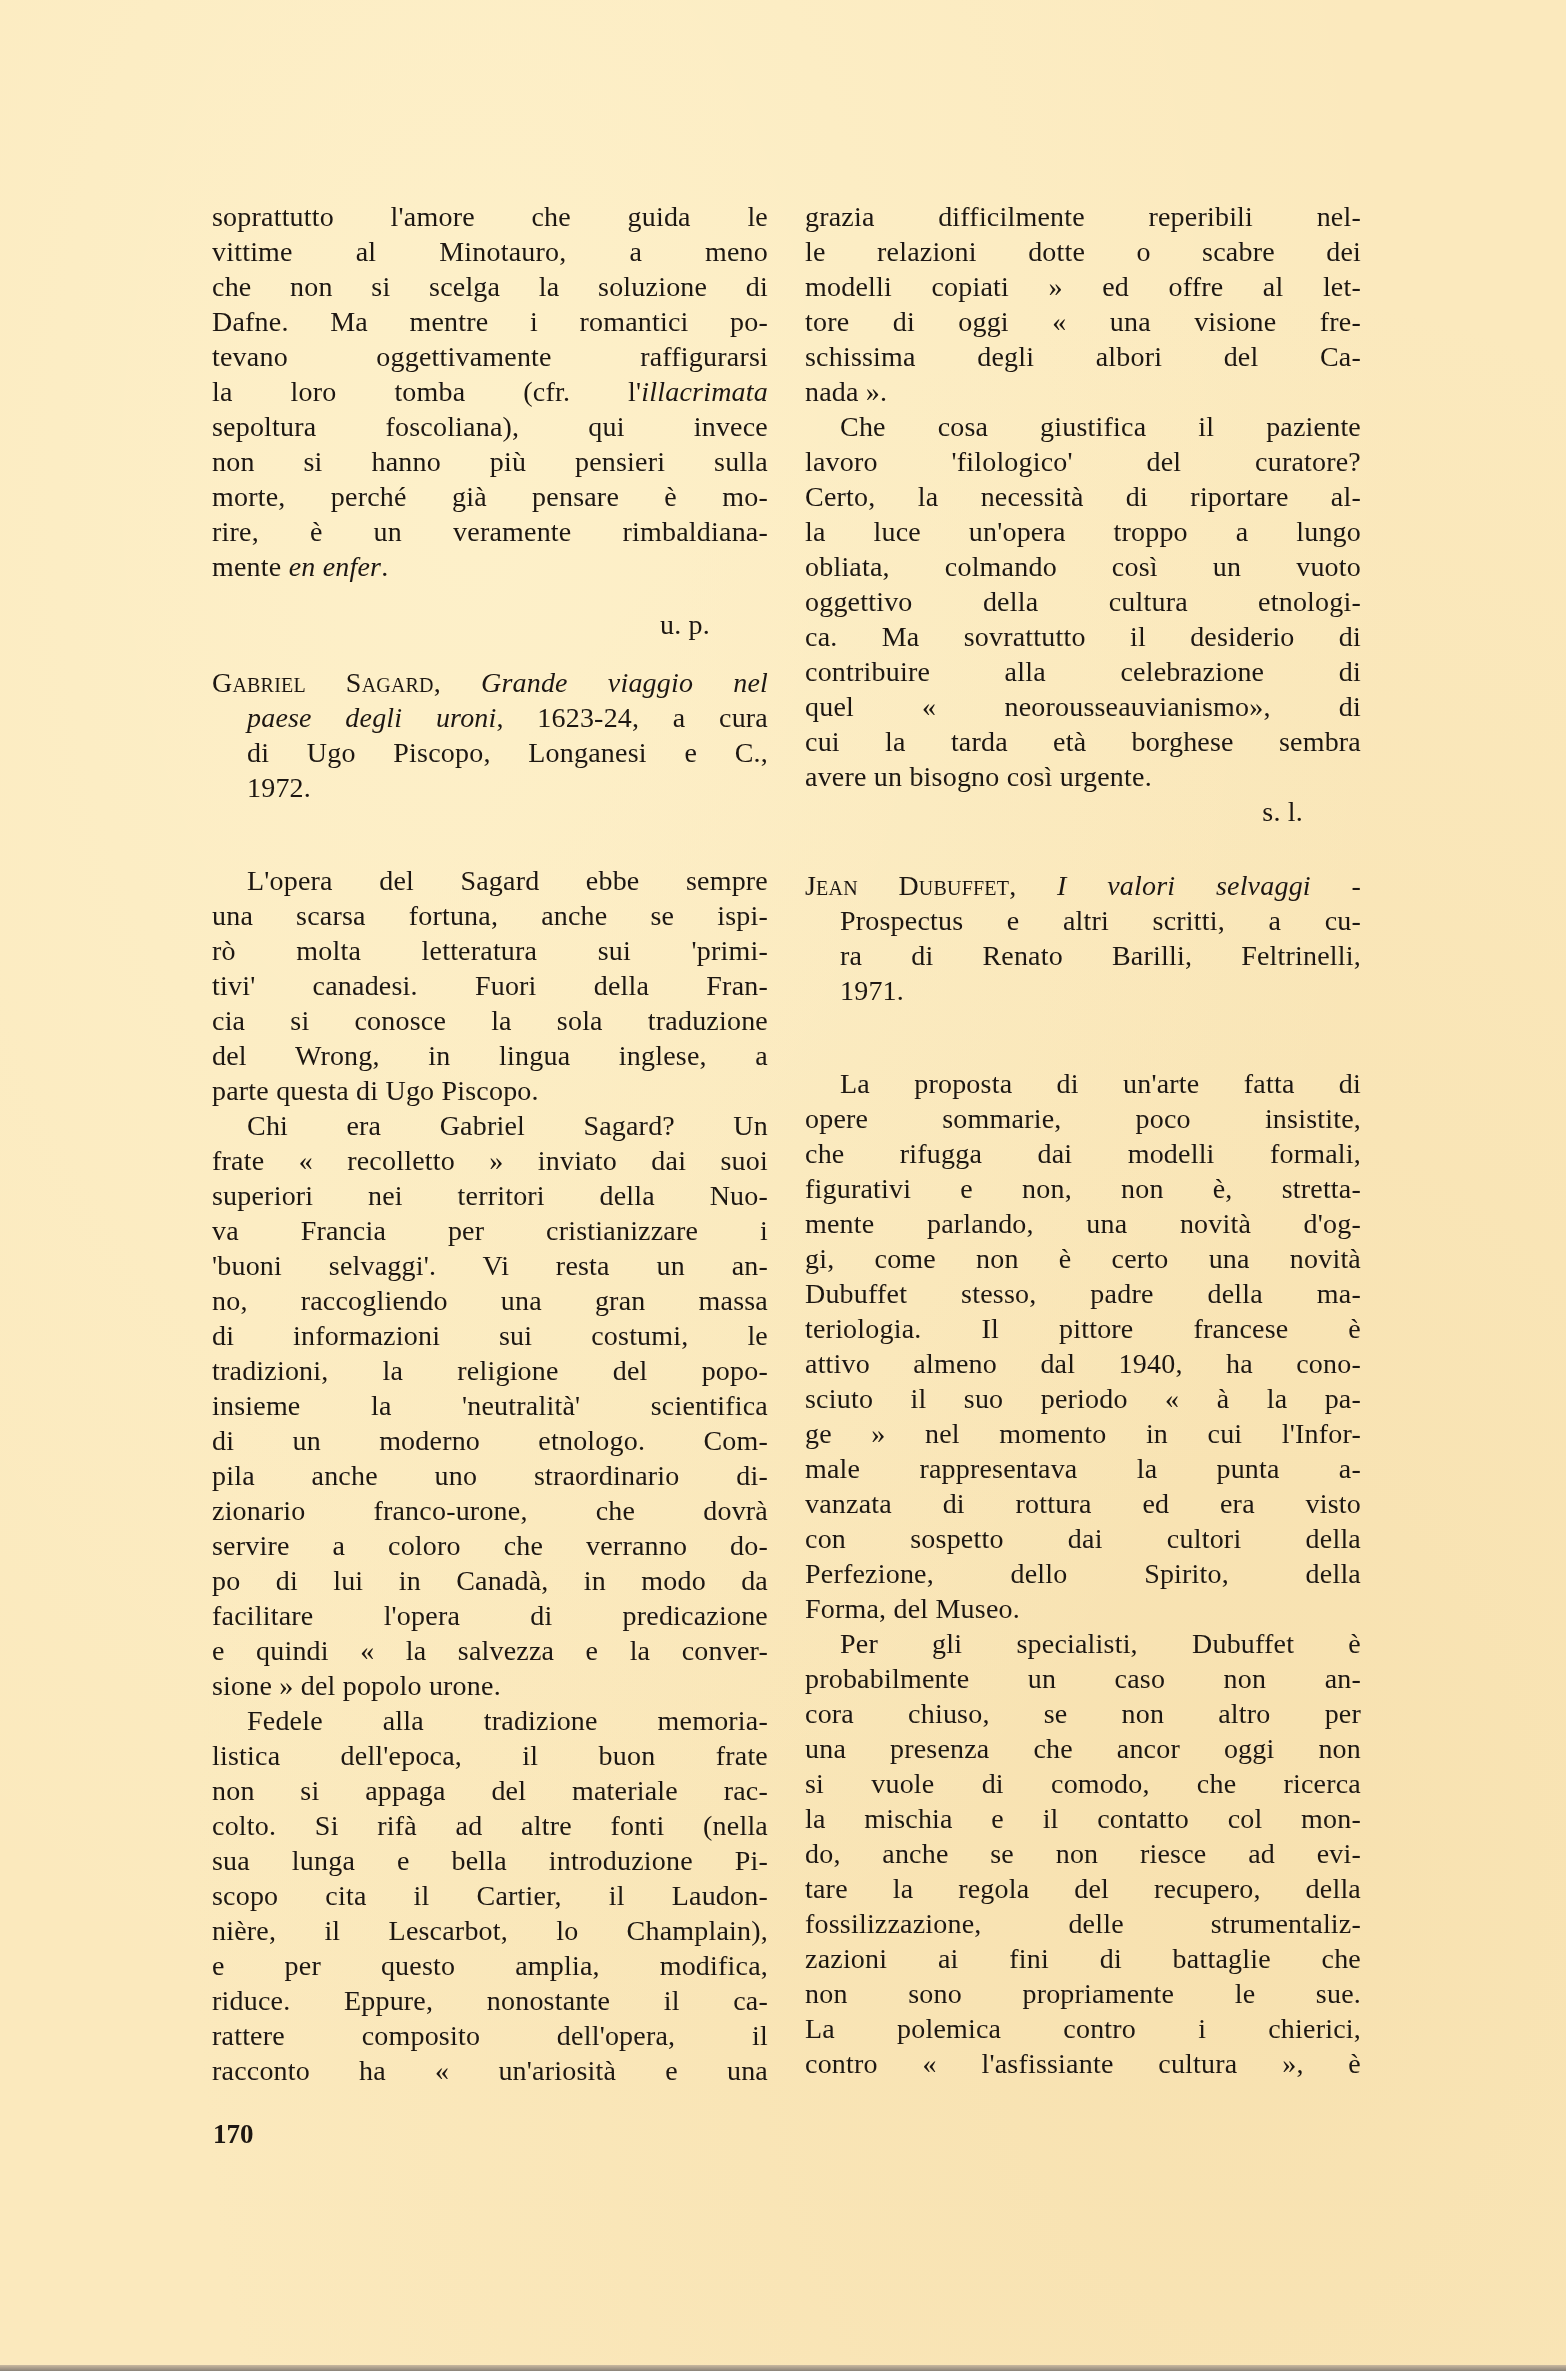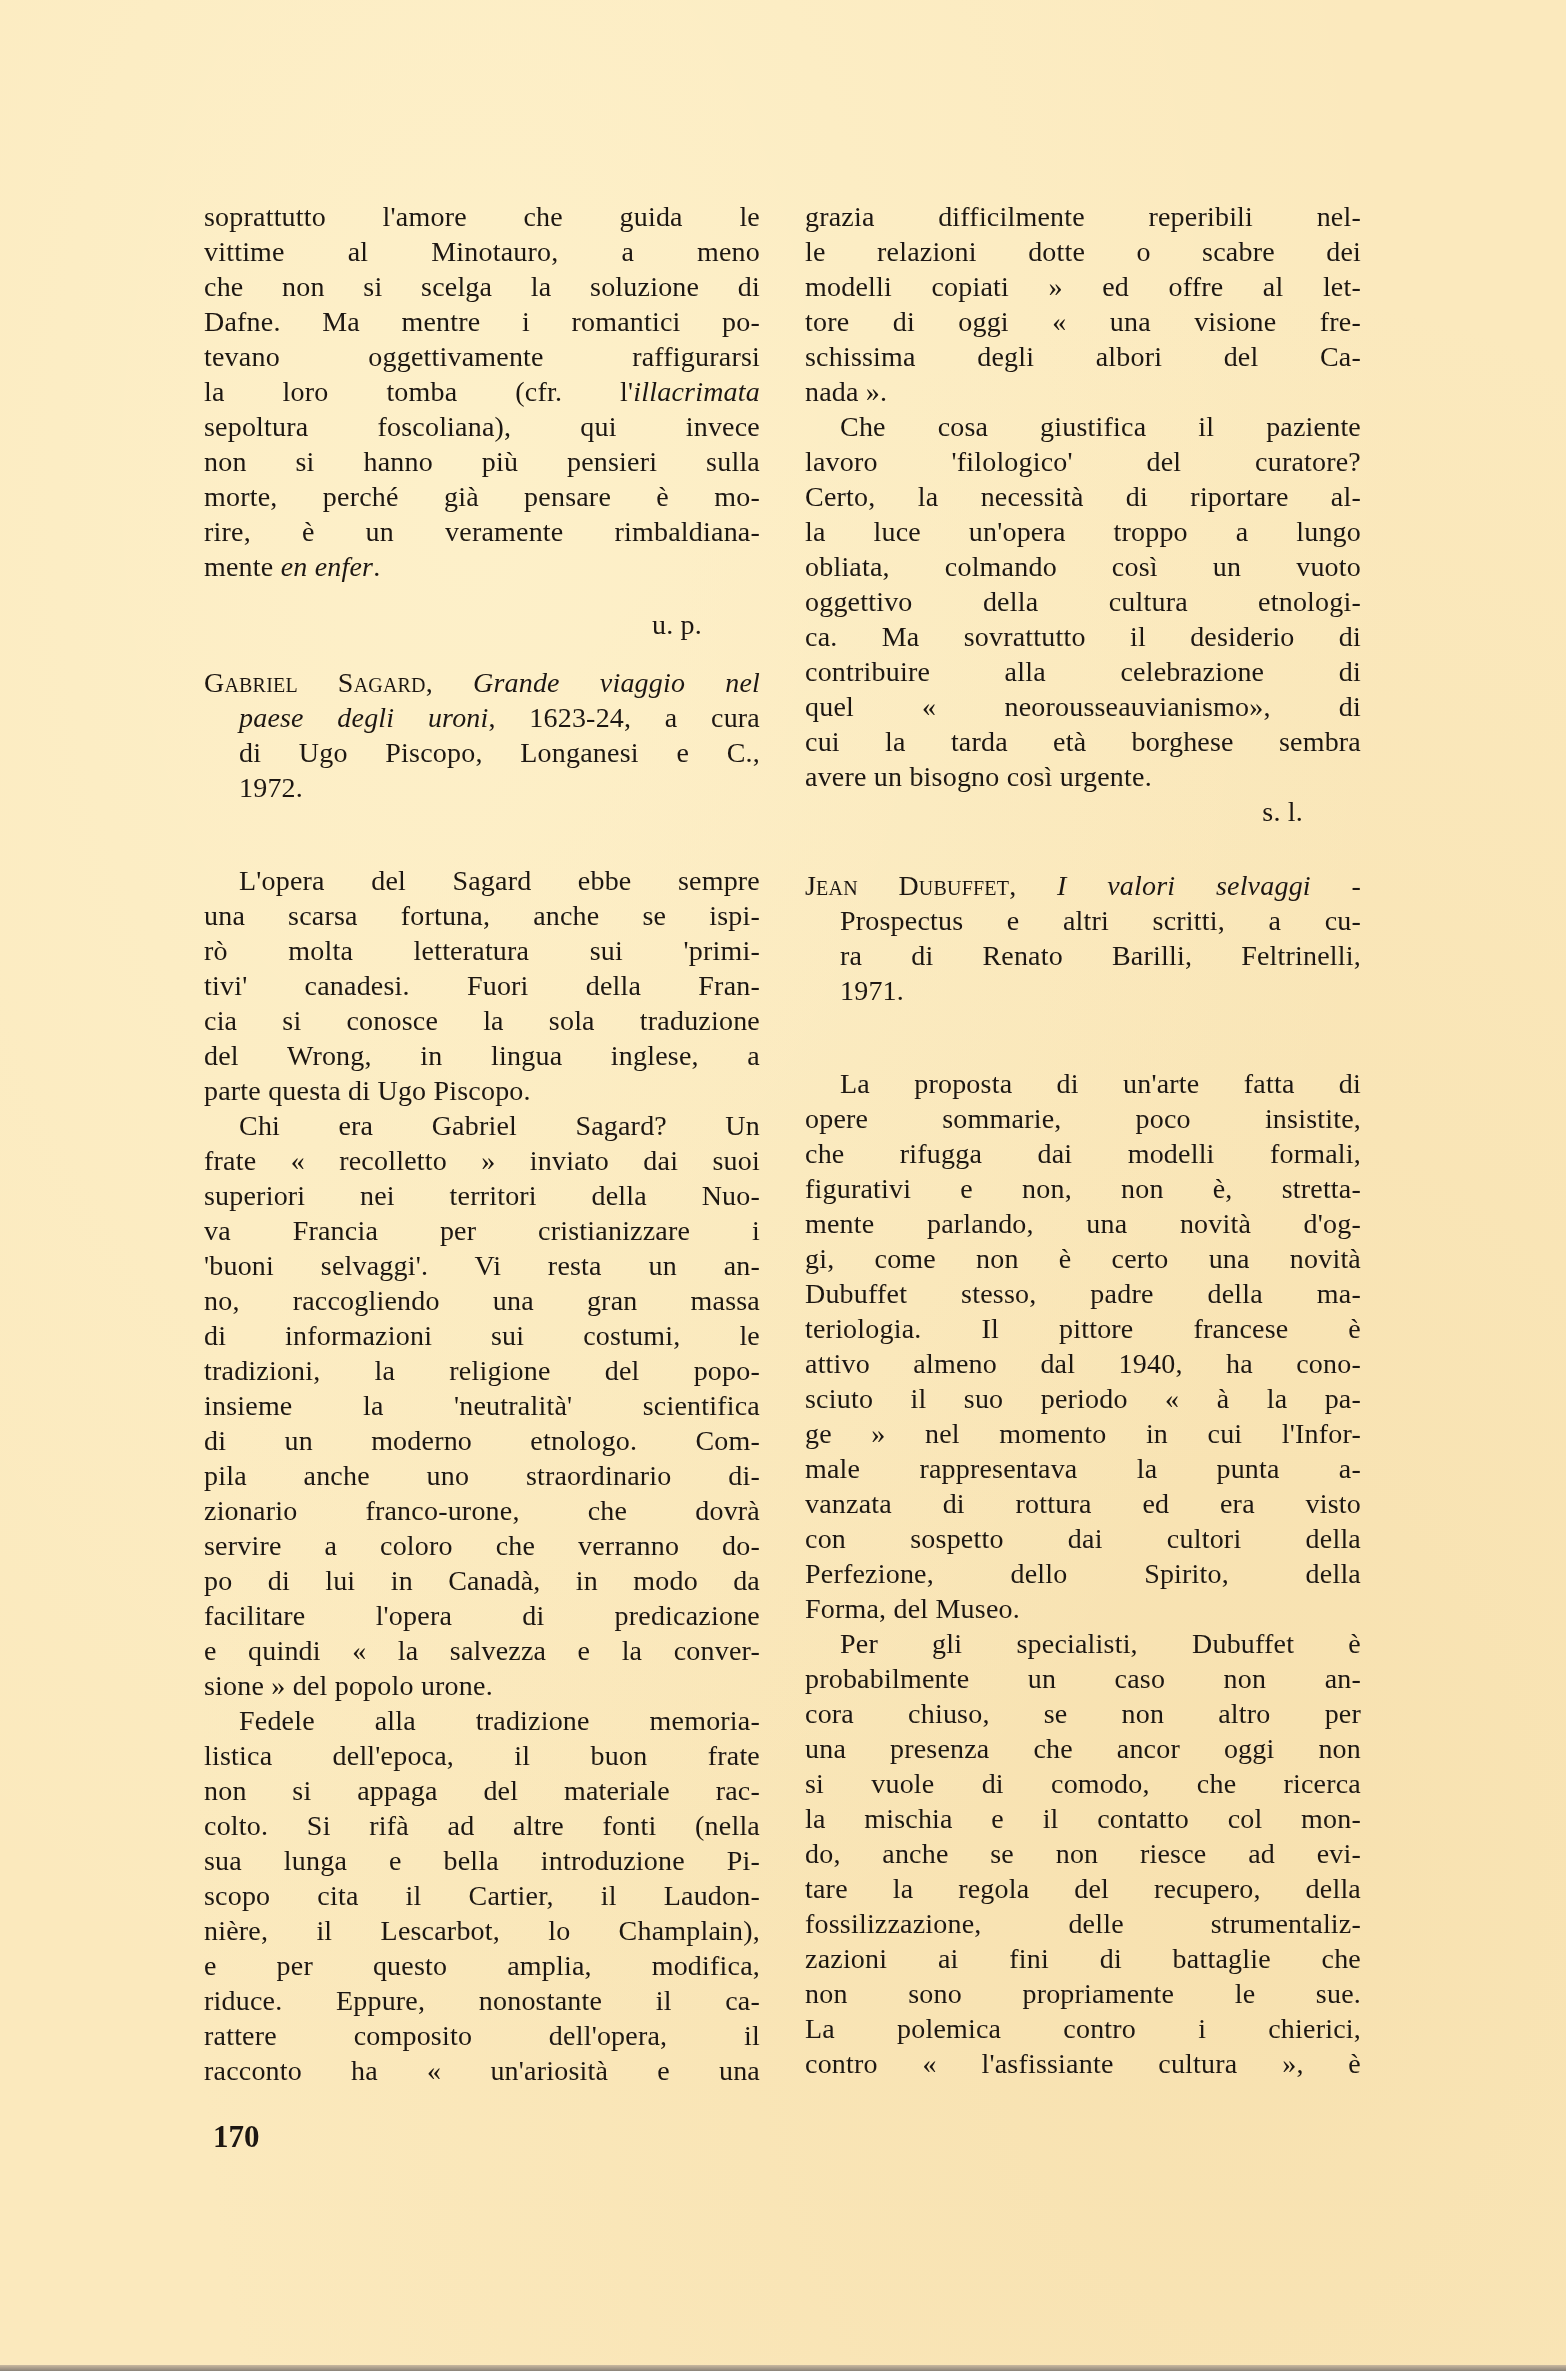--- a/index.html
+++ b/index.html
@@ -10,38 +10,38 @@
       radial-gradient(ellipse at 30% 20%, rgba(255,245,210,0.6), transparent 60%),
       radial-gradient(ellipse at 80% 80%, rgba(240,210,150,0.35), transparent 60%);
     font-family: "Liberation Serif", "DejaVu Serif", serif;
     color: #1d1712;
   }
   .bottom-edge {
     position: absolute; left: 0; right: 0; bottom: 0; height: 5.8px;
     background: linear-gradient(#c9b9a0, #8a8278);
   }
   .col { position: absolute; top: 199px; width: 556px; }
-  .col-left { left: 204px; }
+  .col-left { left: 212px; }
   .col-right { left: 805px; }
   .line {
     height: 35px; line-height: 35px; font-size: 28px;
     text-align: justify; text-align-last: justify; white-space: nowrap;
     letter-spacing: 0.2px;
   }
   .line.last { text-align-last: left; }
   .line.indent { padding-left: 35px; }
   .line.hang { padding-left: 35px; }
   .line.right { text-align: left; text-align-last: right; padding-right: 58px; }
   .gap-s { height: 23px; }
   .gap-m { height: 39px; }
   .gap-l { height: 58px; }
   .sc { font-variant: small-caps; }
   .page-number {
     position: absolute; left: 213px; top: 2119px;
-    font-size: 31px; font-weight: bold;
+    font-size: 27px; font-weight: bold;
     font-family: "Liberation Serif", serif;
   }
 </style>
 </head>
 <body>
 
 <div class="col col-left">
   <div>
     <div class="line">soprattutto l'amore che guida le</div>
     <div class="line">vittime al Minotauro, a meno</div>

